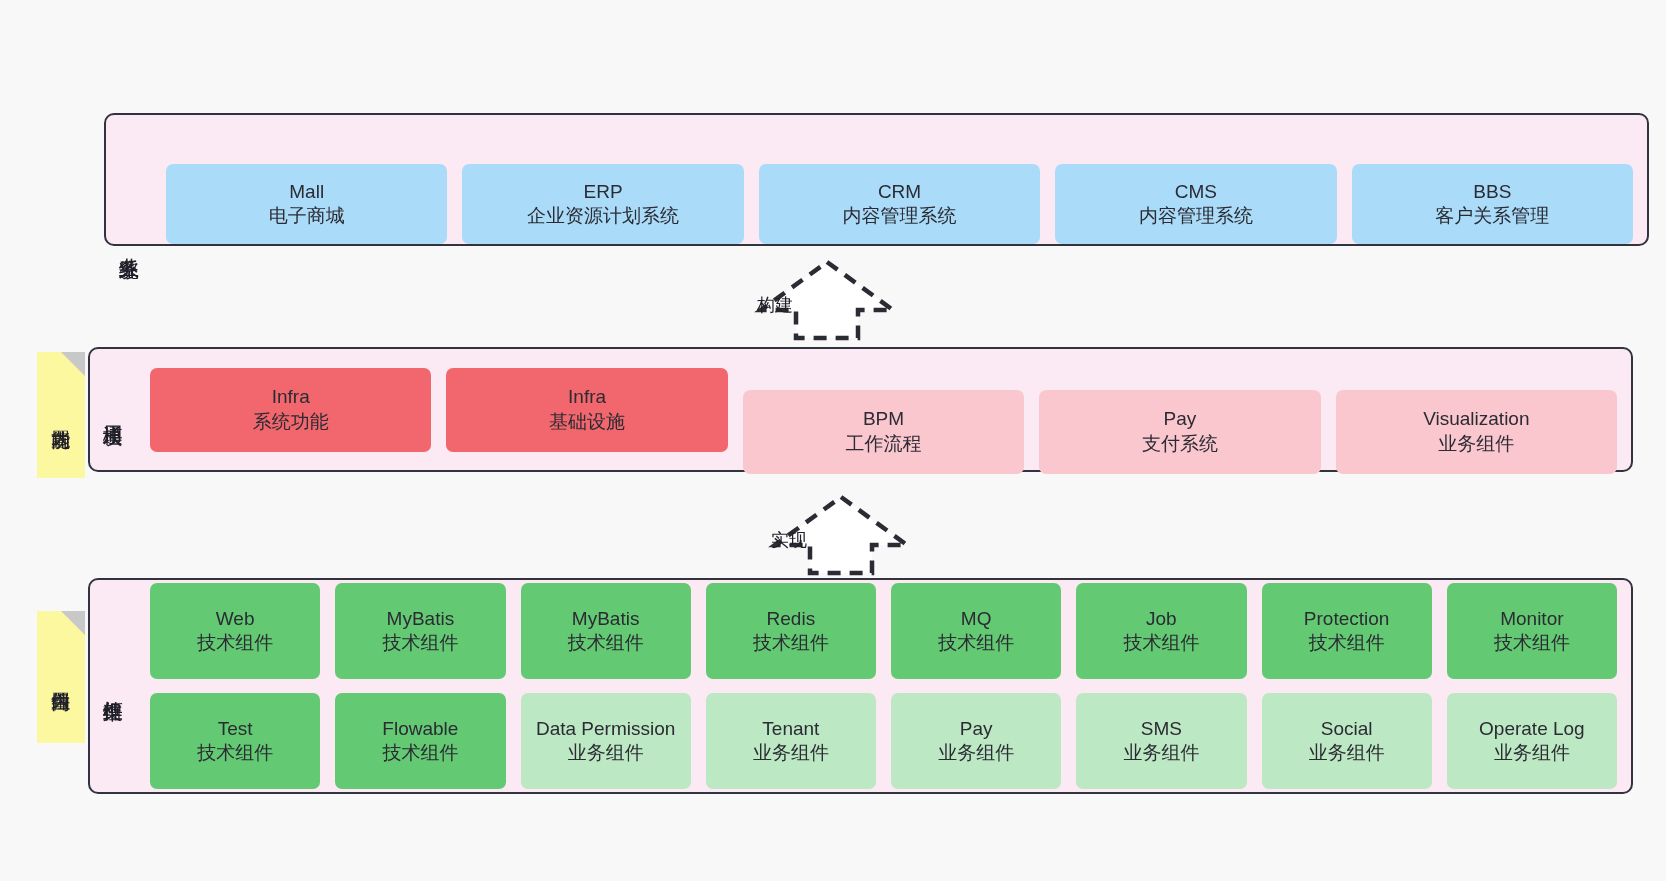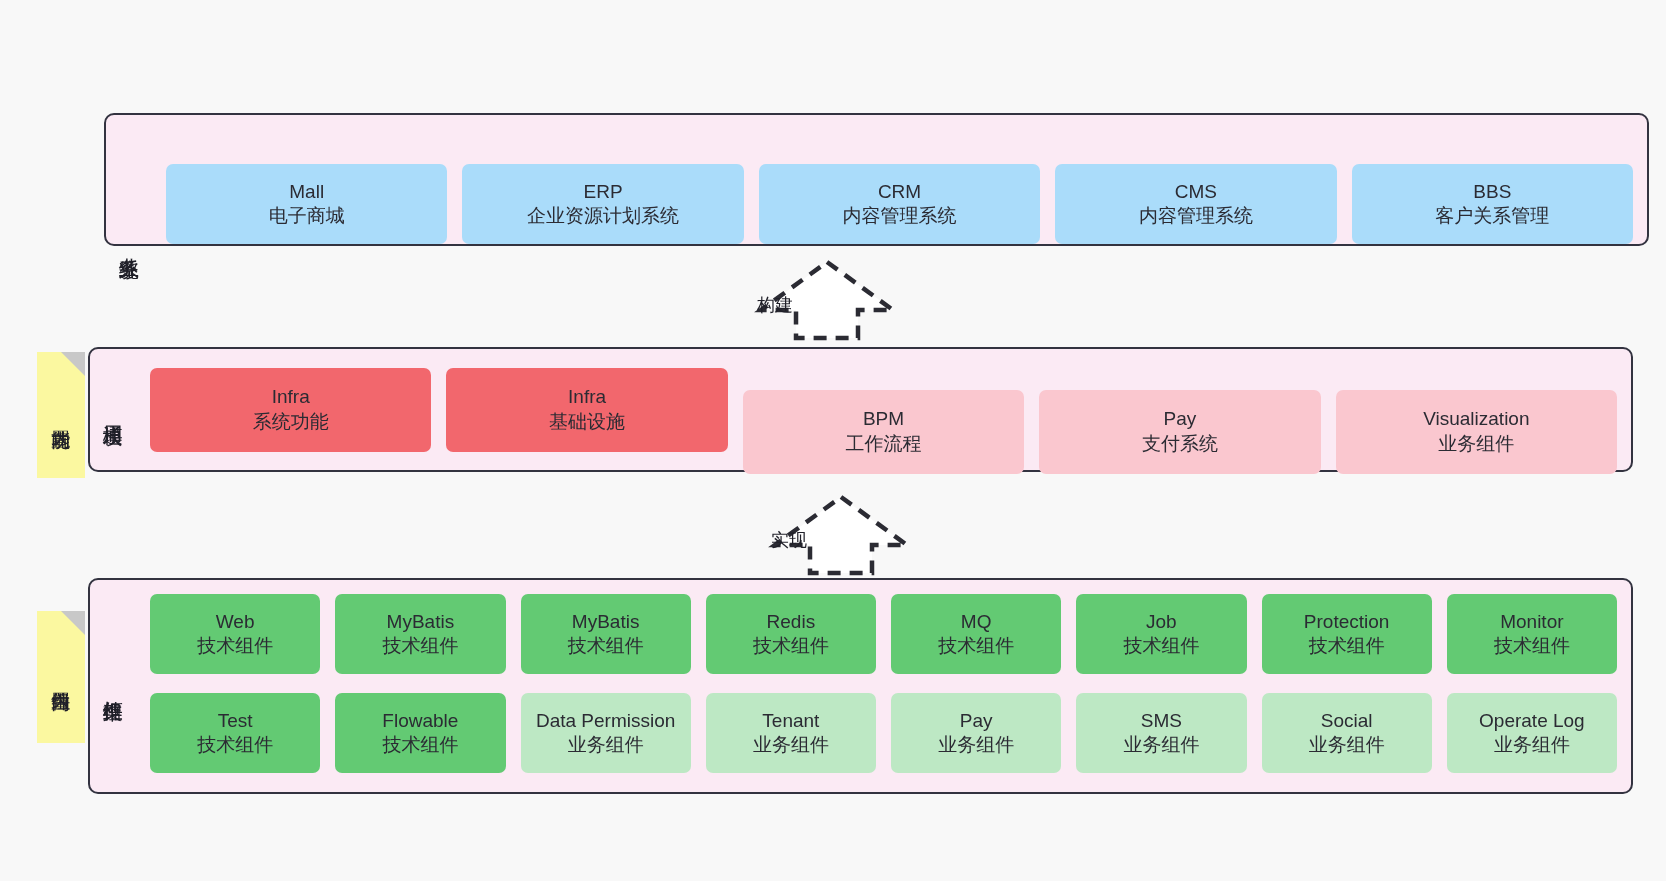--- a/index.html
+++ b/index.html
@@ -75,21 +75,21 @@
   .card .cn { display: block; }
 
   .card.blue   { background: #aadcfa; }
   .card.red    { background: #f2676d; }
   .card.pink   { background: #fac7cf; margin-top: 44px; }
   .card.green  { background: #63ca73; }
   .card.lgreen { background: #bde8c4; }
 
   .sys-row  .card { height: 80px; }
   .mod-row  .card { height: 84px; }
-  .fw-row   .card { height: 80px; }
+  .fw-row   .card { height: 96px; }
 
   
   .note {
     position: absolute;
     background: #fbf8a0;
     display: flex;
     align-items: center;
     justify-content: center;
     color: #1f1f28;
     font-size: 19px;

